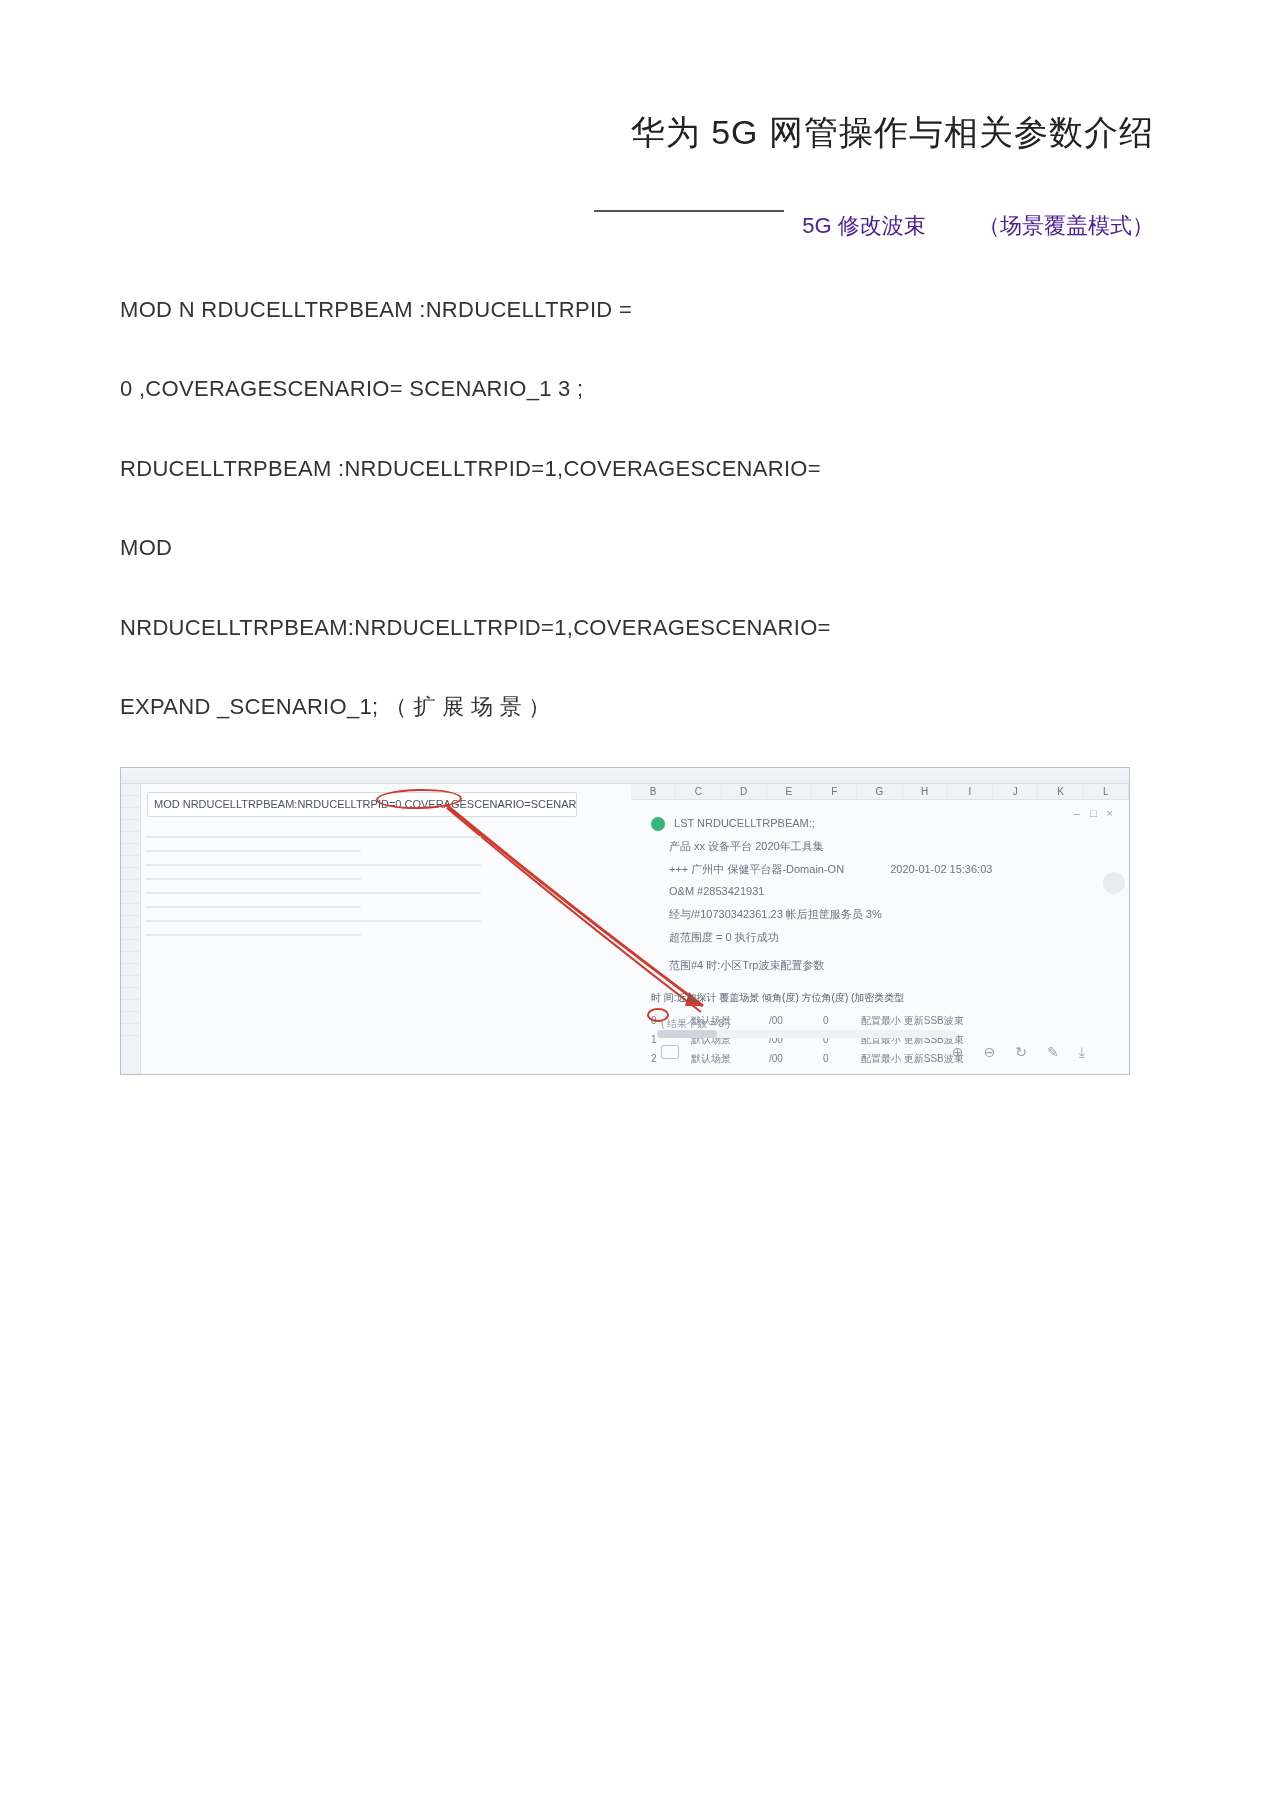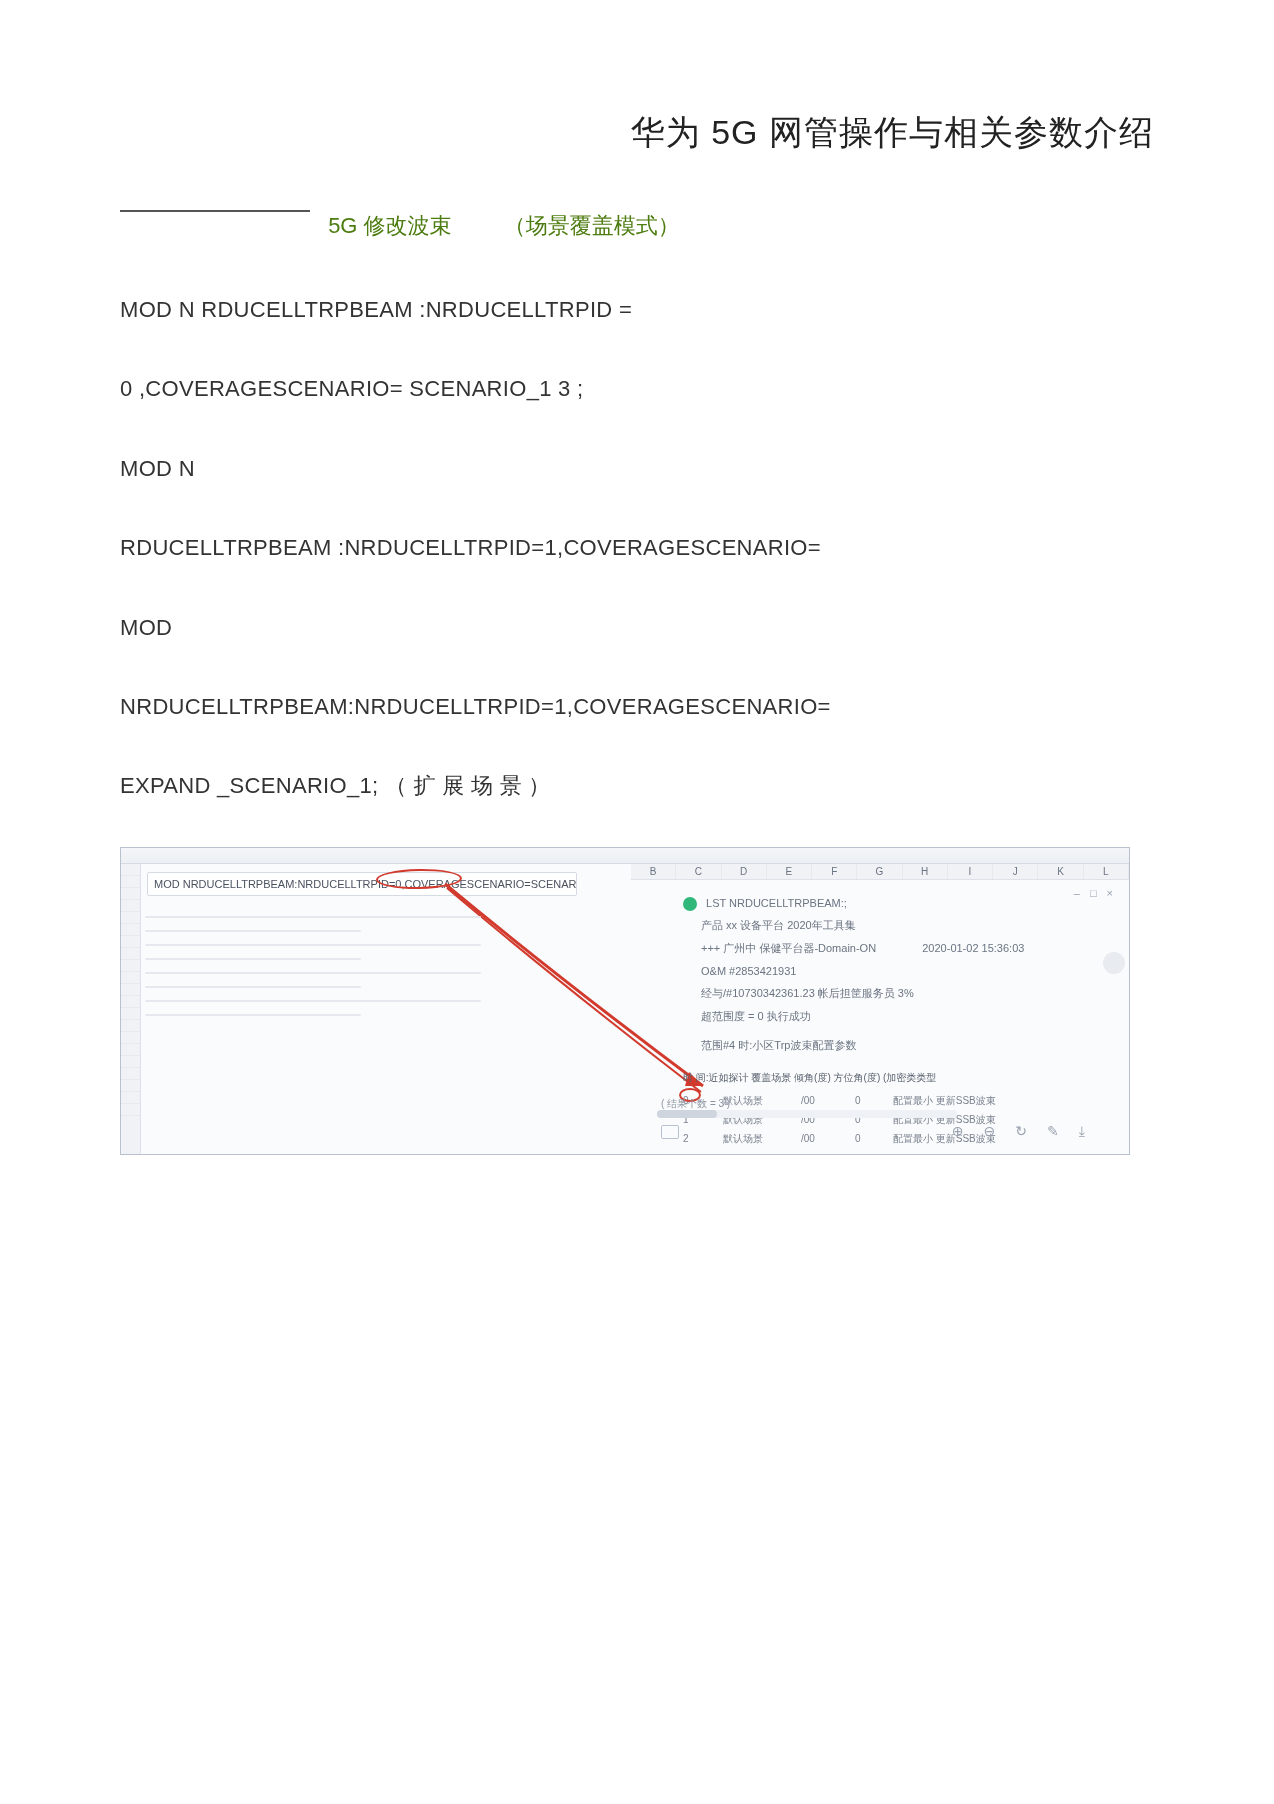--- a/index.html
+++ b/index.html
@@ -14,24 +14,24 @@
     }
     .title {
       text-align: right;
       font-size: 34px;
       font-weight: 500;
       letter-spacing: 1px;
       margin-bottom: 55px;
       color: #222;
     }
     .subtitle-row {
-      text-align: left;
+      text-align: right;
       font-size: 22px;
       margin-bottom: 50px;
-      color: #4d7c0f;
+      color: #4c1d95;
     }
     .subtitle-underline {
       display: inline-block;
       border-top: 2px solid #555;
       width: 190px;
       vertical-align: middle;
       margin-right: 12px;
       position: relative;
       top: -16px;
     }
@@ -122,21 +122,20 @@
       margin: 12px 0;
       border-radius: 1px;
     }
     .ss-grayline:nth-child(odd){ width: 70%; }
     .ss-grayline:nth-child(even){ width: 45%; }
     .ss-right-panel {
       position: absolute;
       top: 42px; left: 530px; right: 42px;
       font-size: 11px;
       color: #6a7482;
-      margin-left: 32px;
     }
     .ss-top-ctrl {
       position: absolute;
       top: 36px; right: 16px;
       display: flex; gap: 10px;
       font-size: 11px; color: #97a0ae;
     }
     .ss-green-dot {
       display: inline-block;
       width: 14px; height: 14px;
@@ -225,21 +224,20 @@
 <div class="subtitle-row">
   <span class="subtitle-underline"></span>
   <span>5G   修改波束</span>
   <span style="display:inline-block;width:40px"></span>
   <span>（场景覆盖模式）</span>
 </div>
 
 <div class="content-block">
   <div class="para">MOD      N RDUCELLTRPBEAM :NRDUCELLTRPID =</div>
   <div class="para">0 ,COVERAGESCENARIO= SCENARIO_1 3 ;</div>
-  <div class="para">MOD      N</div>
   <div class="para">RDUCELLTRPBEAM :NRDUCELLTRPID=1,COVERAGESCENARIO=</div>
   <div class="para">MOD</div>
   <div class="para">NRDUCELLTRPBEAM:NRDUCELLTRPID=1,COVERAGESCENARIO=</div>
   <div class="para">EXPAND _SCENARIO_1;           （ 扩  展  场  景 ）</div>
 
   <div class="screenshot">
     <div class="ss-toolbar"></div>
     <div class="ss-left">
       <div class="ss-left-row"></div>
         <div class="ss-left-row"></div>

